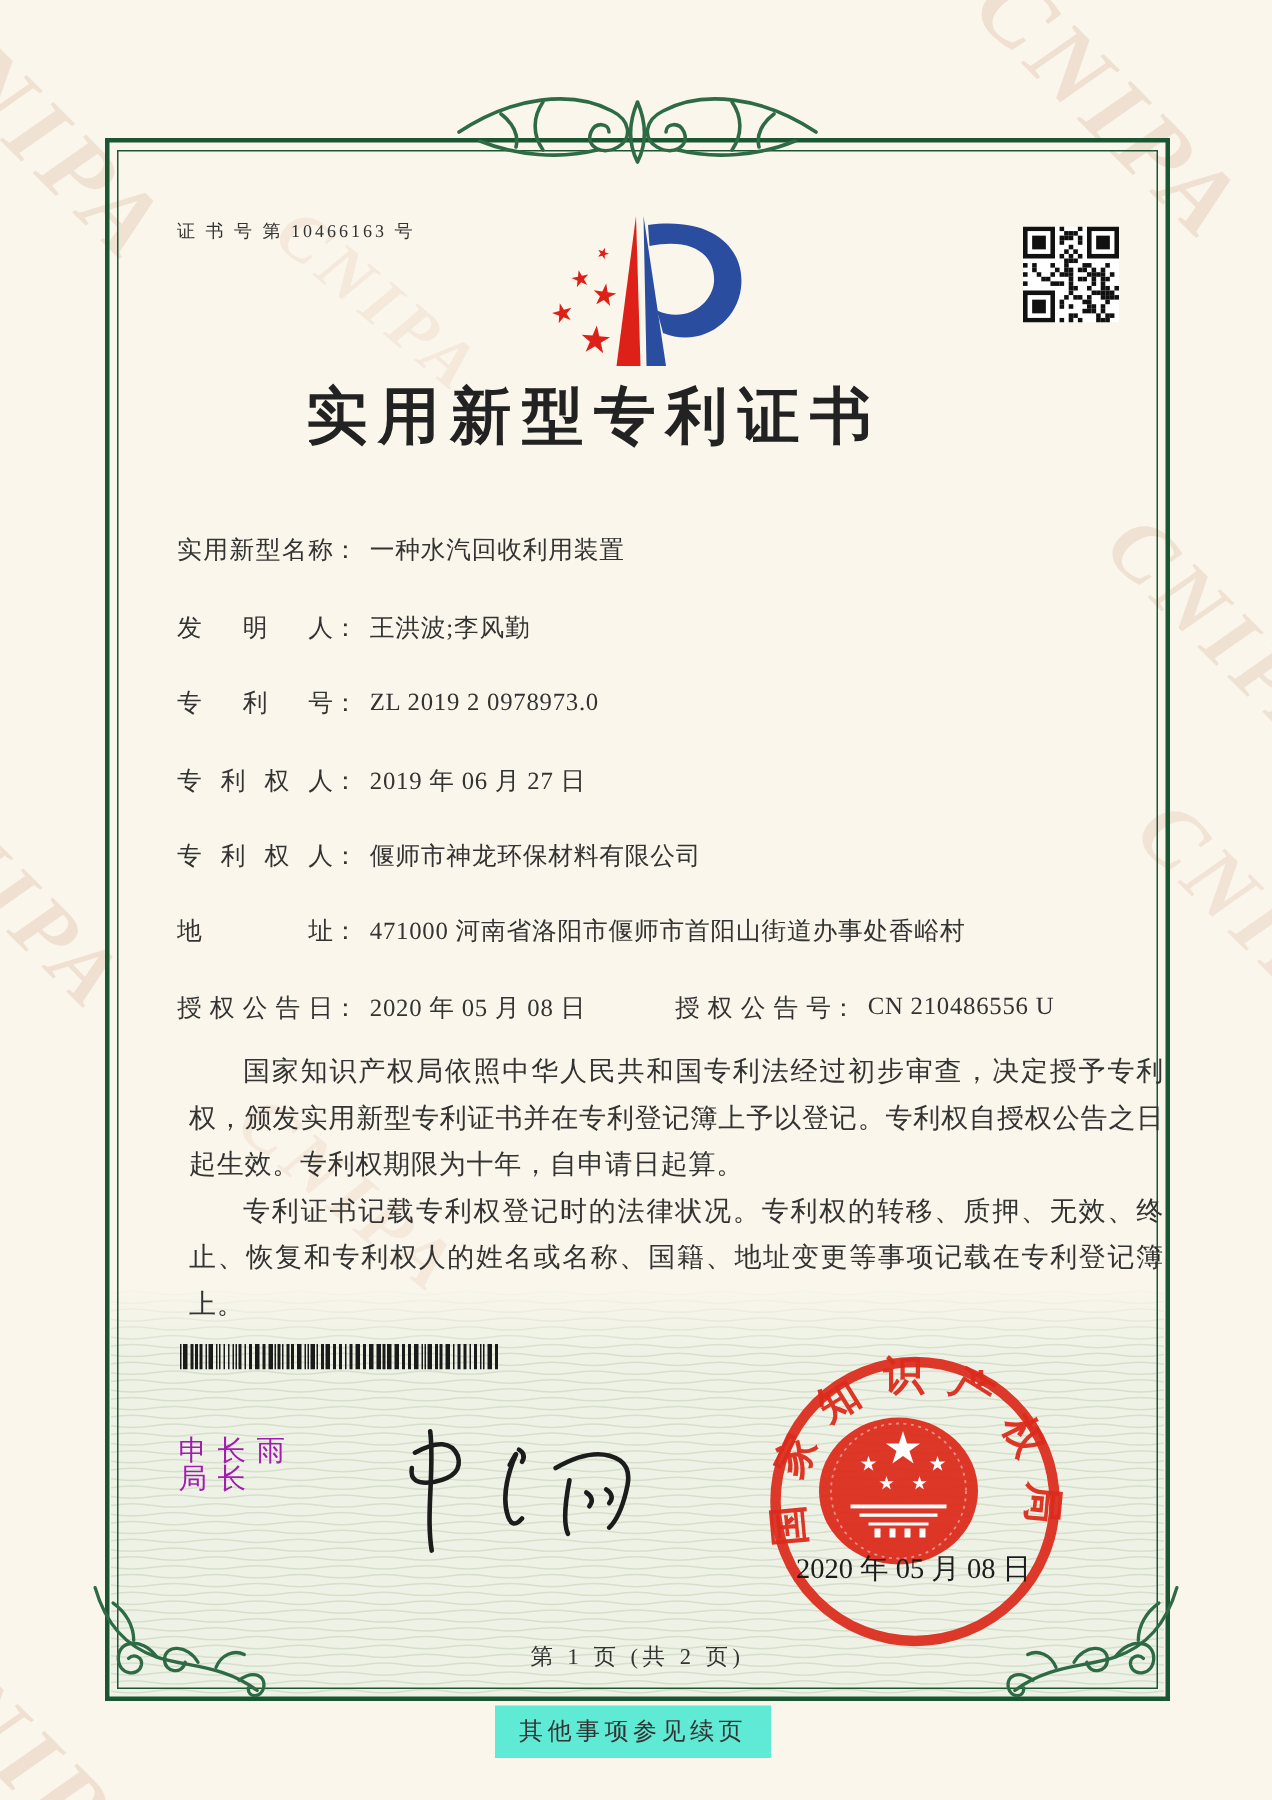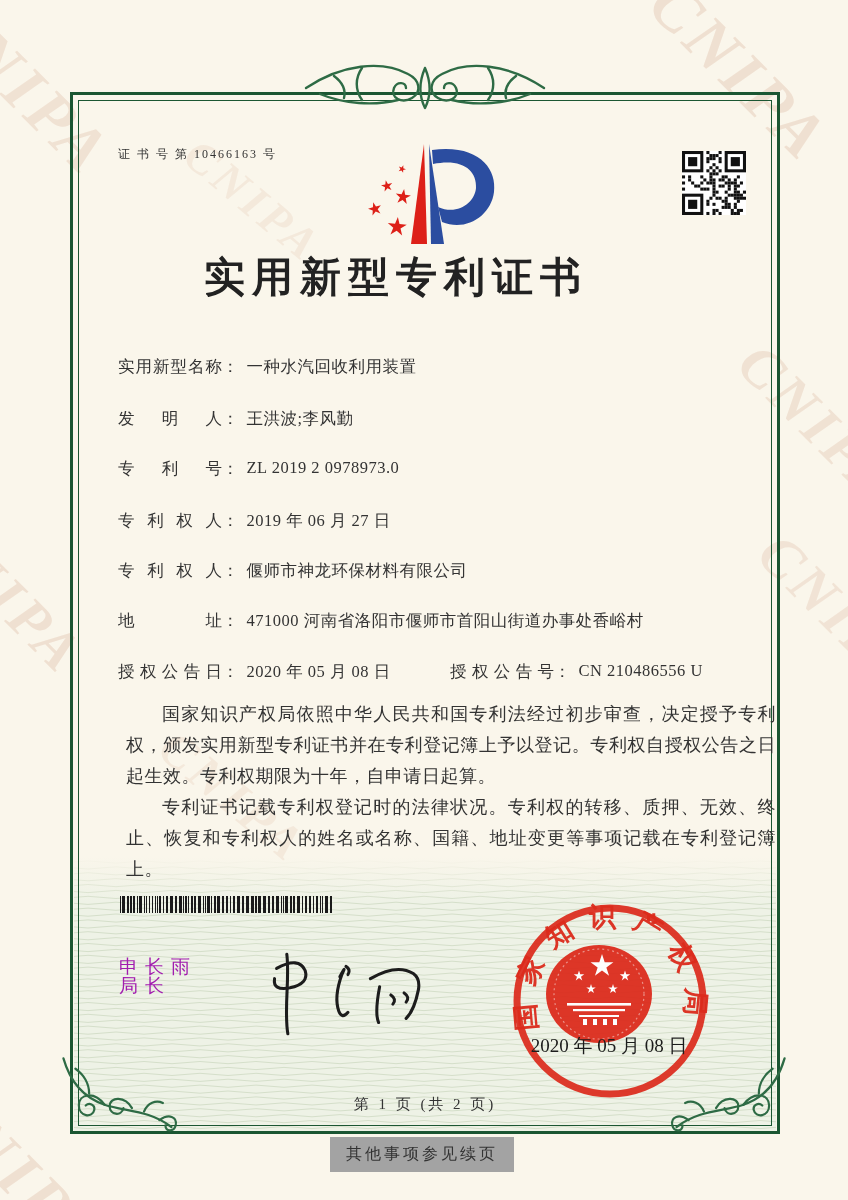--- a/index.html
+++ b/index.html
@@ -42,21 +42,21 @@
   .body-text p{margin:0;text-indent:2em;letter-spacing:0.5px;}
   .barcode{position:absolute;left:120px;top:896px;width:214px;height:17px;z-index:3;}
   .signer{position:absolute;left:119px;z-index:3;font-size:19px;letter-spacing:7px;
         color:#a21caf;}
   .signer-title{top:973px;}
   .signer-name{top:954px;}
   .sig{position:absolute;left:246px;top:948px;width:204px;height:96px;z-index:3;}
   .seal{position:absolute;left:509px;top:900px;width:204px;height:204px;z-index:4;}
   .page-info{position:absolute;left:70px;top:1095px;width:710px;z-index:3;text-align:center;
         font-size:15px;letter-spacing:3px;color:#333;}
-  .note{position:absolute;left:330px;top:1137px;z-index:3;background:#a3a3a3;
+  .note{position:absolute;left:330px;top:1137px;z-index:3;background:#5eead4;
         padding:7px 16px;font-size:16px;letter-spacing:3px;color:#333;}
 </style>
 </head>
 <body>
 
 <div class="page">
 
   <svg class="band" id="waves">
       <path d="M0 6.0 q14 -2.2 28 0 t28 0 t28 0 t28 0 t28 0 t28 0 t28 0 t28 0 t28 0 t28 0 t28 0 t28 0 t28 0 t28 0 t28 0 t28 0 t28 0 t28 0 t28 0 t28 0 t28 0 t28 0 t28 0 t28 0 t28 0 t28 0" fill="none" stroke="var(--c-band-line)" stroke-width="1"></path>
       <path d="M0 11.9 q14 2.2 28 0 t28 0 t28 0 t28 0 t28 0 t28 0 t28 0 t28 0 t28 0 t28 0 t28 0 t28 0 t28 0 t28 0 t28 0 t28 0 t28 0 t28 0 t28 0 t28 0 t28 0 t28 0 t28 0 t28 0 t28 0 t28 0" fill="none" stroke="var(--c-band-line)" stroke-width="1"></path>

